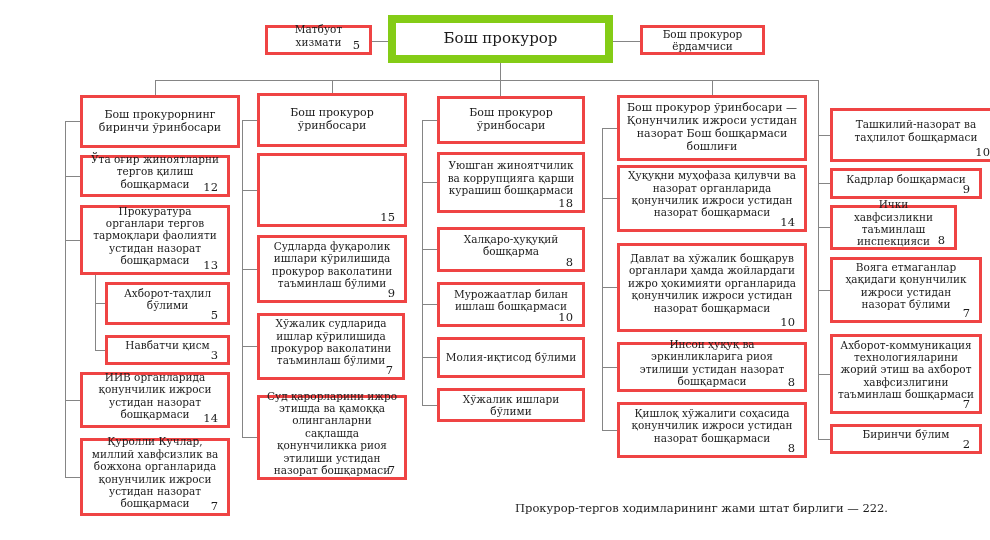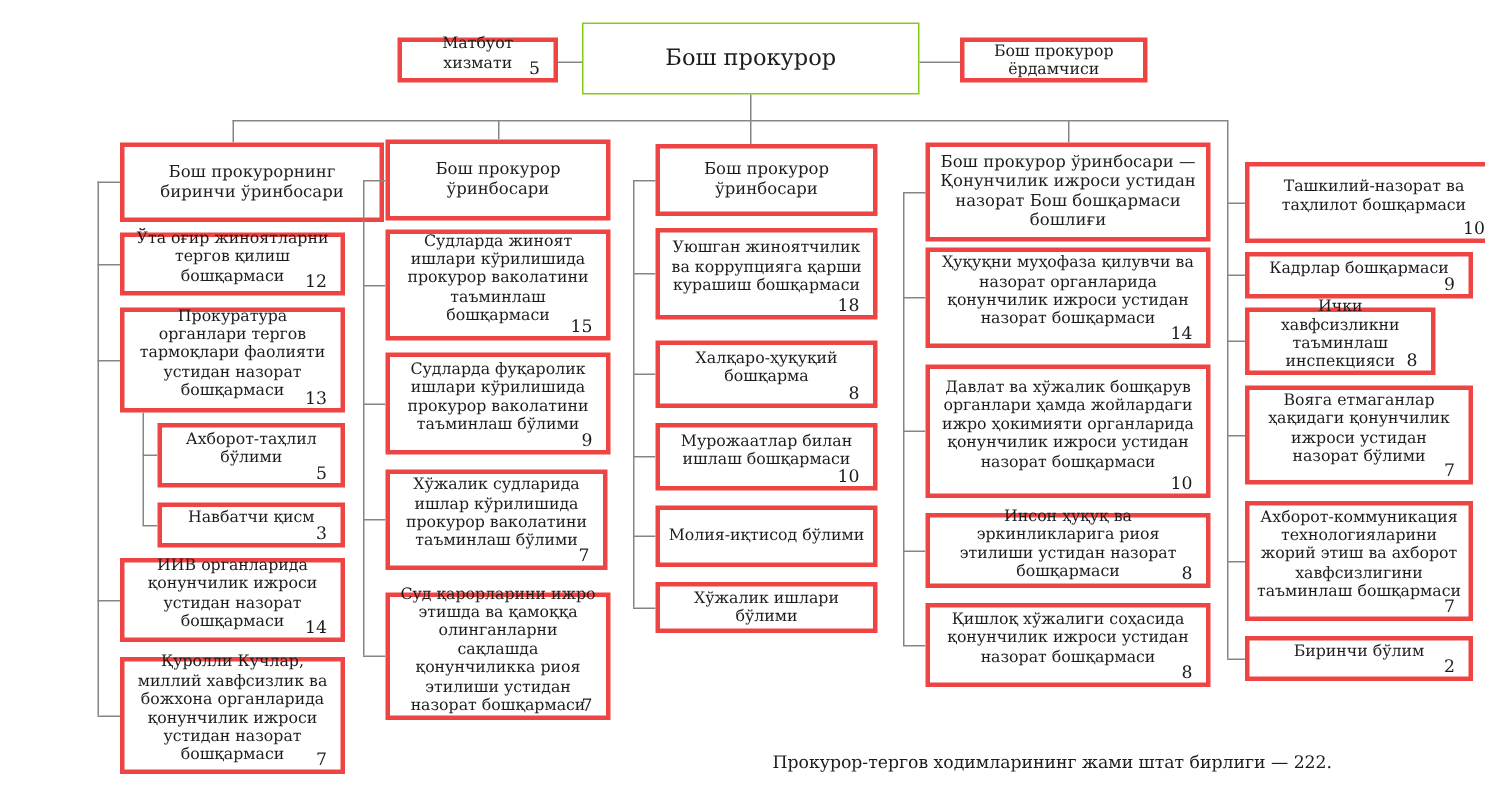--- a/index.html
+++ b/index.html
@@ -5,21 +5,21 @@
   html,body{margin:0;padding:0;background:#fff;}
   #canvas{position:relative;width:990px;height:540px;background:#fff;overflow:hidden;
           font-family:"DejaVu Serif","Liberation Serif",serif;color:#1c1c1c;}
   .box{position:absolute;border:3px solid #ef4444;background:#fff;box-sizing:border-box;
        display:flex;align-items:center;justify-content:center;text-align:center;
        font-size:10.5px;line-height:1.18;padding:2px 5px;}
   .box .lbl{width:100%;}
   .box.hc .lbl{padding-bottom:9px;}
   .box .cnt{position:absolute;right:9px;bottom:0px;font-size:11.5px;line-height:1.1;}
   .box.hdr{font-size:11px;}
-  .box.main{border:1px solid #84cc16;font-size:15px;}
+  .box.main{border:8px solid #84cc16;font-size:15px;}
   .hl,.vl{position:absolute;background:#858585;display:block;}
   .hl{height:1px;}
   .vl{width:1px;}
   .footnote{position:absolute;font-size:11.5px;white-space:nowrap;}
 </style>
 </head>
 <body>
 
 <div id="canvas">
 
@@ -37,21 +37,21 @@
   <i class="hl" style="left:372px;top:41px;width:16px"></i>
   <i class="hl" style="left:613px;top:41px;width:27px"></i>
   <i class="vl" style="left:500px;top:63px;height:17px"></i>
   <i class="hl" style="left:155px;top:80px;width:663px"></i>
   <i class="vl" style="left:155px;top:80px;height:15px"></i>
   <i class="vl" style="left:332px;top:80px;height:13px"></i>
   <i class="vl" style="left:500px;top:80px;height:16px"></i>
   <i class="vl" style="left:712px;top:80px;height:15px"></i>
   <i class="vl" style="left:818px;top:80px;height:359px"></i>
 
-  <div class="box hdr" style="left:80px;top:95px;width:176px;height:53px">
+  <div class="box hdr" style="left:80px;top:95px;width:160px;height:53px">
     <div class="lbl">Бош прокурорнинг биринчи ўринбосари</div>
   </div>
   <i class="vl" style="left:65px;top:121px;height:356px"></i>
   <i class="hl" style="left:65px;top:121px;width:15px"></i>
   <i class="hl" style="left:65px;top:176px;width:15px"></i>
   <i class="hl" style="left:65px;top:240px;width:15px"></i>
   <i class="hl" style="left:65px;top:400px;width:15px"></i>
   <i class="hl" style="left:65px;top:477px;width:15px"></i>
   <i class="vl" style="left:95px;top:275px;height:75px"></i>
   <i class="hl" style="left:95px;top:303px;width:10px"></i>
@@ -86,21 +86,20 @@
     <div class="lbl">Бош прокурор ўринбосари</div>
   </div>
   <i class="vl" style="left:242px;top:120px;height:317px"></i>
   <i class="hl" style="left:242px;top:120px;width:15px"></i>
   <i class="hl" style="left:242px;top:190px;width:15px"></i>
   <i class="hl" style="left:242px;top:269px;width:15px"></i>
   <i class="hl" style="left:242px;top:346px;width:15px"></i>
   <i class="hl" style="left:242px;top:437px;width:15px"></i>
 
   <div class="box hc" style="left:257px;top:153px;width:150px;height:74px">
-    <div class="lbl">Судларда жиноят ишлари кўрилишида прокурор ваколатини таъминлаш бошқармаси</div>
     <span class="cnt">15</span>
   </div>
   <div class="box hc" style="left:257px;top:235px;width:150px;height:68px">
     <div class="lbl">Судларда фуқаролик ишлари кўрилишида прокурор ваколатини таъминлаш бўлими</div>
     <span class="cnt">9</span>
   </div>
   <div class="box hc" style="left:257px;top:313px;width:148px;height:67px">
     <div class="lbl">Хўжалик судларида ишлар кўрилишида прокурор ваколатини таъминлаш бўлими</div>
     <span class="cnt">7</span>
   </div>

